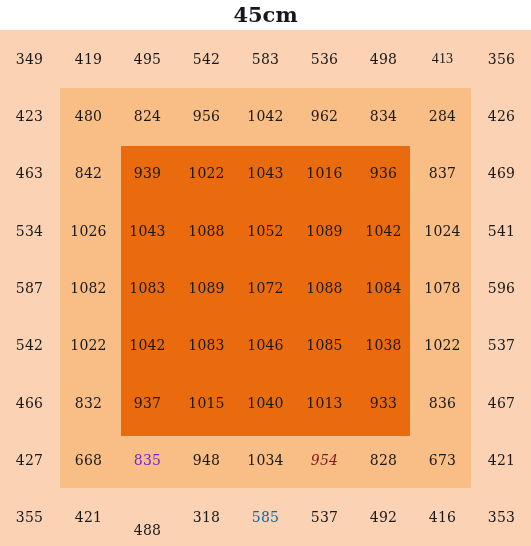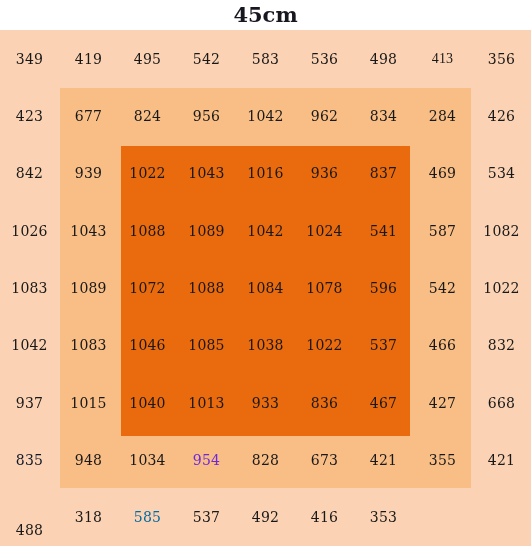--- a/index.html
+++ b/index.html
@@ -88,40 +88,42 @@
       <div class="cell" style="color: rgb(24, 24, 24);">349</div>
       <div class="cell" style="color: rgb(24, 24, 24);">419</div>
       <div class="cell" style="color: rgb(24, 24, 24);">495</div>
       <div class="cell" style="color: rgb(24, 24, 24);">542</div>
       <div class="cell" style="color: rgb(24, 24, 24);">583</div>
       <div class="cell" style="color: rgb(24, 24, 24);">536</div>
       <div class="cell" style="color: rgb(24, 24, 24);">498</div>
       <div class="cell" style="color: rgb(24, 24, 24); font-family: Liberation Serif, serif;">413</div>
       <div class="cell" style="color: rgb(24, 24, 24);">356</div>
       <div class="cell" style="color: rgb(24, 24, 24);">423</div>
-      <div class="cell" style="color: rgb(24, 24, 24);">677</div>
+      <div class="cell" style="color: rgb(24, 24, 24);">480</div>
       <div class="cell" style="color: rgb(24, 24, 24);">824</div>
       <div class="cell" style="color: rgb(24, 24, 24);">956</div>
       <div class="cell" style="color: rgb(24, 24, 24);">1042</div>
       <div class="cell" style="color: rgb(24, 24, 24);">962</div>
       <div class="cell" style="color: rgb(24, 24, 24);">834</div>
       <div class="cell" style="color: rgb(24, 24, 24);">284</div>
       <div class="cell" style="color: rgb(24, 24, 24);">426</div>
+      <div class="cell" style="color: rgb(24, 24, 24);">463</div>
       <div class="cell" style="color: rgb(24, 24, 24); text-align: center;">842</div>
       <div class="cell" style="color: rgb(24, 24, 24);">939</div>
       <div class="cell" style="color: rgb(24, 24, 24);">1022</div>
       <div class="cell" style="color: rgb(24, 24, 24);">1043</div>
       <div class="cell" style="color: rgb(24, 24, 24);">1016</div>
       <div class="cell" style="color: rgb(24, 24, 24);">936</div>
       <div class="cell" style="color: rgb(24, 24, 24);">837</div>
       <div class="cell" style="color: rgb(24, 24, 24);">469</div>
       <div class="cell" style="color: rgb(24, 24, 24);">534</div>
       <div class="cell" style="color: rgb(24, 24, 24);">1026</div>
       <div class="cell" style="color: rgb(24, 24, 24);">1043</div>
       <div class="cell" style="color: rgb(24, 24, 24);">1088</div>
+      <div class="cell" style="color: rgb(24, 24, 24);">1052</div>
       <div class="cell" style="color: rgb(24, 24, 24);">1089</div>
       <div class="cell" style="color: rgb(24, 24, 24);">1042</div>
       <div class="cell" style="color: rgb(24, 24, 24);">1024</div>
       <div class="cell" style="color: rgb(24, 24, 24);">541</div>
       <div class="cell" style="color: rgb(24, 24, 24);">587</div>
       <div class="cell" style="color: rgb(24, 24, 24);">1082</div>
       <div class="cell" style="color: rgb(24, 24, 24);">1083</div>
       <div class="cell" style="color: rgb(24, 24, 24);">1089</div>
       <div class="cell" style="color: rgb(24, 24, 24);">1072</div>
       <div class="cell" style="color: rgb(24, 24, 24);">1088</div>
@@ -141,24 +143,24 @@
       <div class="cell" style="color: rgb(24, 24, 24);">832</div>
       <div class="cell" style="color: rgb(24, 24, 24);">937</div>
       <div class="cell" style="color: rgb(24, 24, 24);">1015</div>
       <div class="cell" style="color: rgb(24, 24, 24);">1040</div>
       <div class="cell" style="color: rgb(24, 24, 24);">1013</div>
       <div class="cell" style="color: rgb(24, 24, 24);">933</div>
       <div class="cell" style="color: rgb(24, 24, 24);">836</div>
       <div class="cell" style="color: rgb(24, 24, 24);">467</div>
       <div class="cell" style="color: rgb(24, 24, 24);">427</div>
       <div class="cell" style="color: rgb(24, 24, 24);">668</div>
-      <div class="cell" style="color: #0f172a;">835</div>
+      <div class="cell" style="color: #6d28d9;">835</div>
       <div class="cell" style="color: rgb(24, 24, 24);">948</div>
       <div class="cell" style="color: rgb(24, 24, 24);">1034</div>
-      <div class="cell" style="color: #6d28d9;">954</div>
+      <div class="cell" style="color: #7f1d1d; font-style: italic;">954</div>
       <div class="cell" style="color: rgb(24, 24, 24);">828</div>
       <div class="cell" style="color: rgb(24, 24, 24);">673</div>
       <div class="cell" style="color: rgb(24, 24, 24);">421</div>
       <div class="cell" style="color: rgb(24, 24, 24);">355</div>
       <div class="cell" style="color: rgb(24, 24, 24);">421</div>
       <div class="cell" style="color: rgb(24, 24, 24); margin-top: 26px;">488</div>
       <div class="cell" style="color: rgb(24, 24, 24);">318</div>
       <div class="cell" style="color: #0369a1;">585</div>
       <div class="cell" style="color: rgb(24, 24, 24);">537</div>
       <div class="cell" style="color: rgb(24, 24, 24);">492</div>

